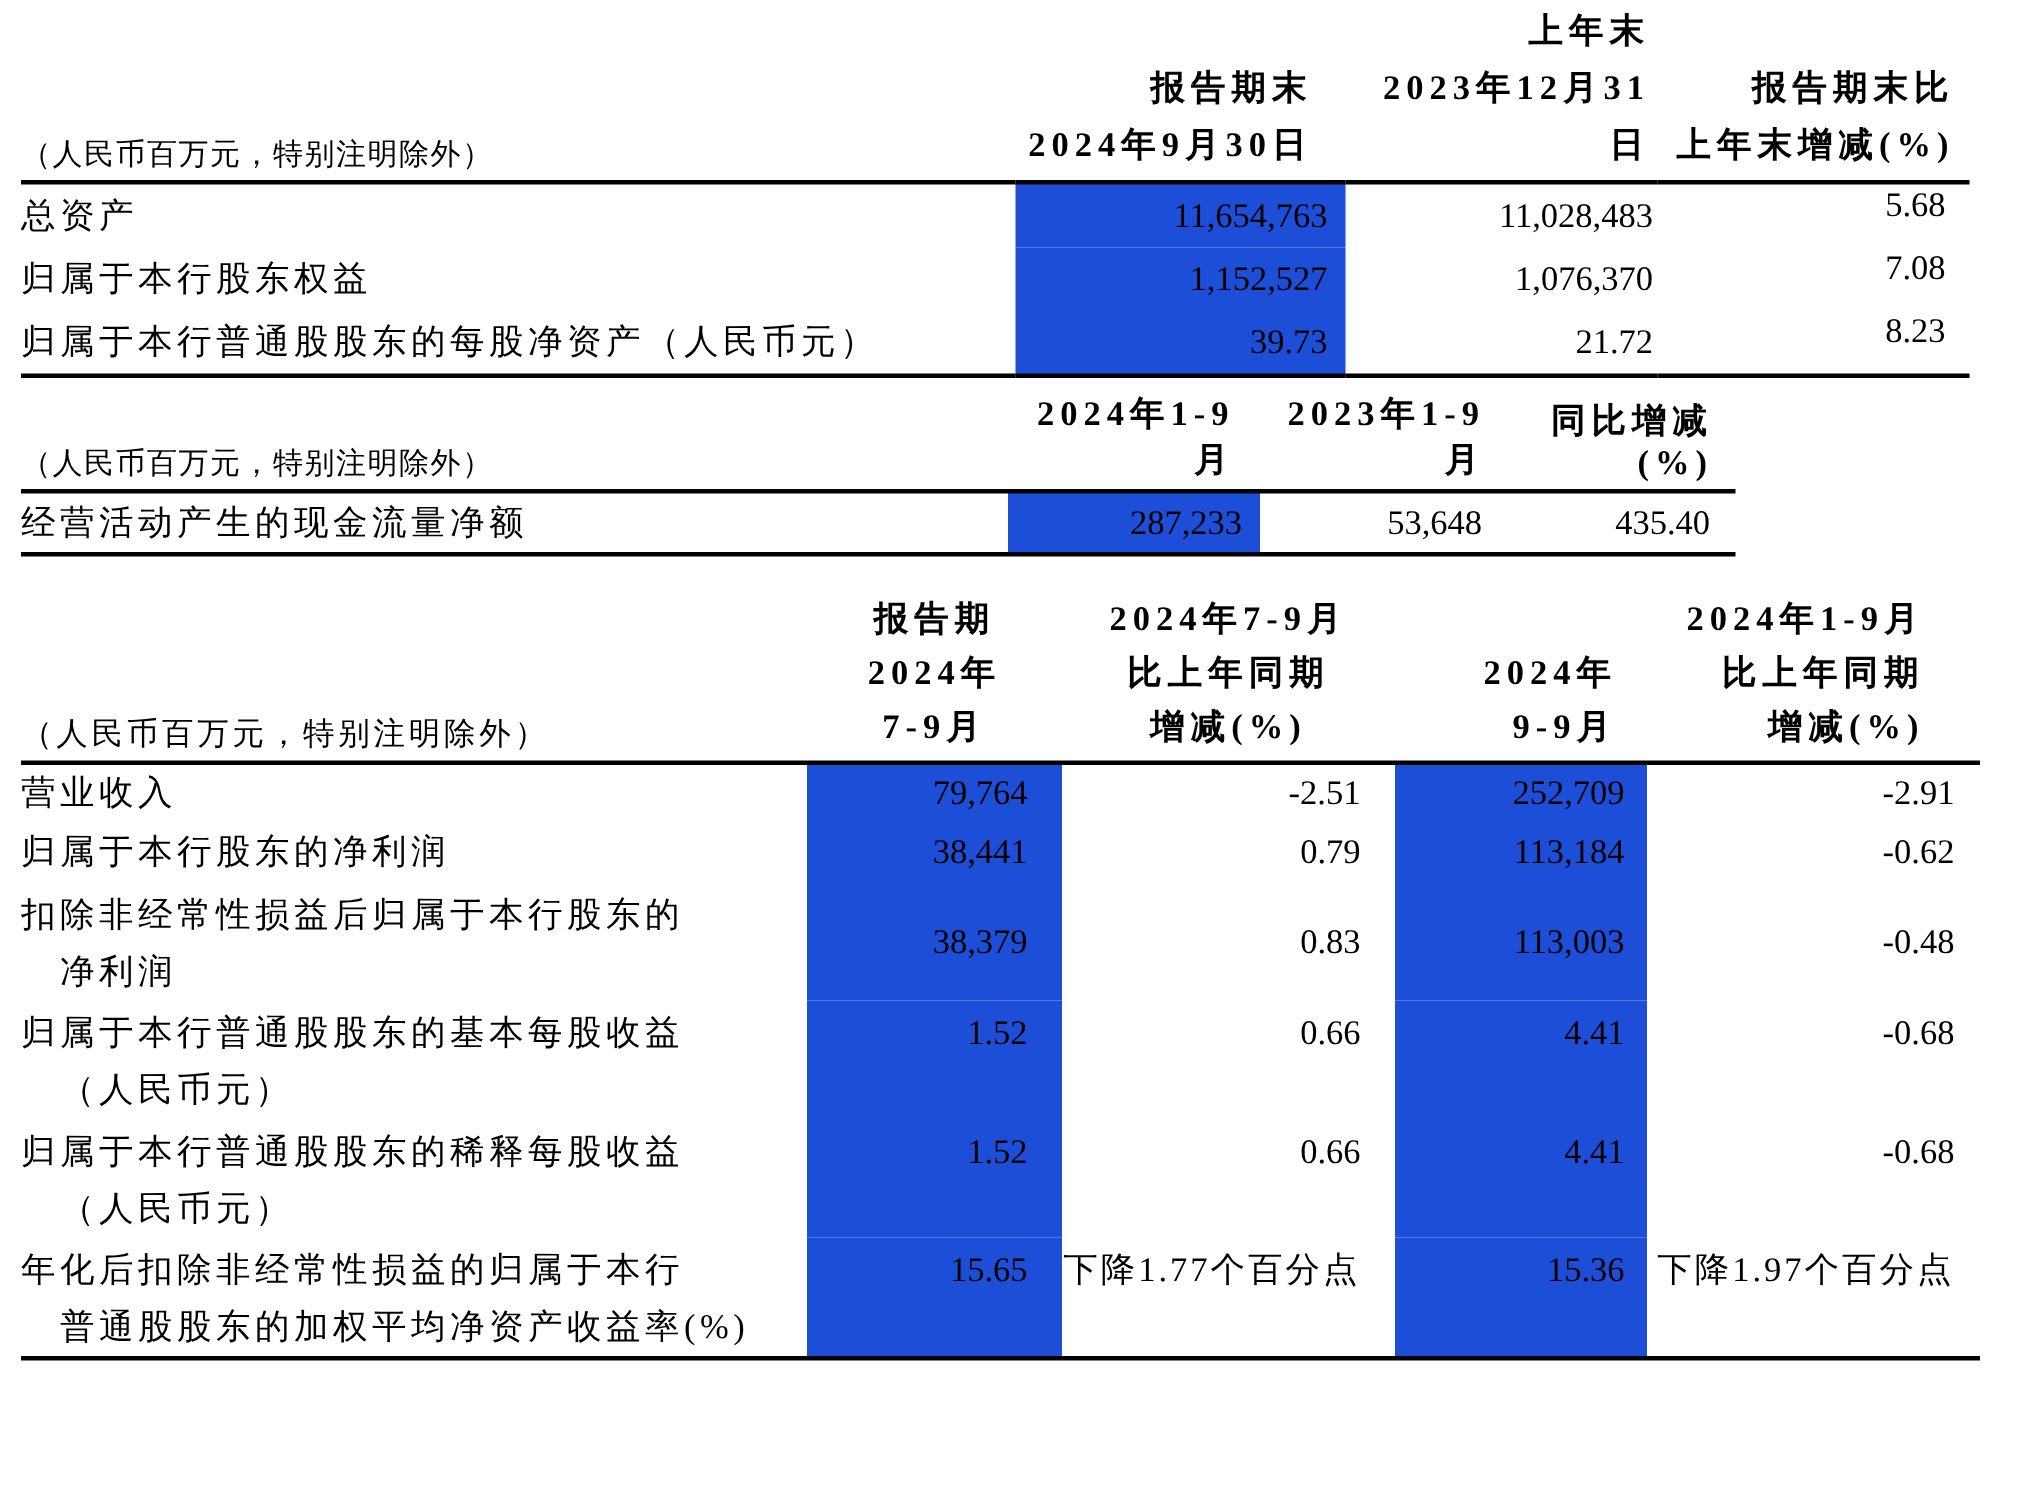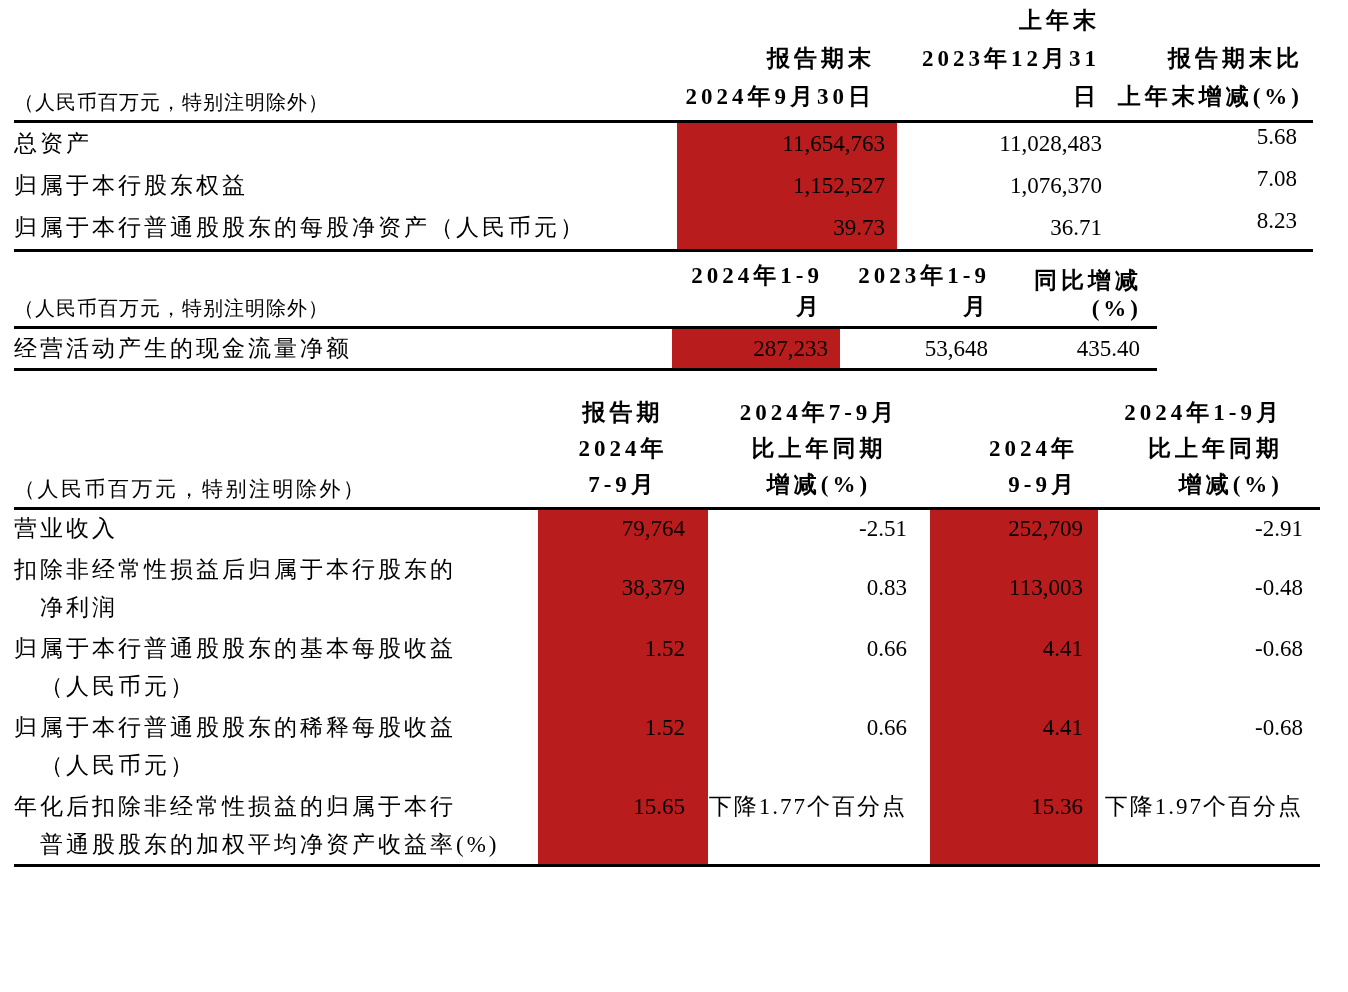--- a/index.html
+++ b/index.html
@@ -21,21 +21,21 @@
   .u  { font-weight: normal; text-align: left; letter-spacing: 1px; font-size: 20px; }
   #t3 .u { font-size: 21px; letter-spacing: 2.5px; }
 
   .right  { text-align: right; }
   .center { text-align: center; }
 
   
   .lbl { text-align: left; letter-spacing: 3px; white-space: pre-line; line-height: 38px; }
   .num { text-align: right; letter-spacing: 0; font-variant-numeric: lining-nums; }
   .cjknum { letter-spacing: 2px; }
-  .hl { background: #b91c1c; }
+  .hl { background: #1d4ed8; }
 
   .bot td { border-bottom: 3px solid #000; }
 
   
   #t1 { left: 14px; top: 2px; width: 1299px; }
   #t1 .h  { height: 79px; }
   #t1 tr.d { height: 43px; }
   #t1 .hc2 { padding-right: 22px; } #t1 .hc3 { padding-right: 5px; } #t1 .hc4 { padding-right: 10px; }
   #t1 .c2 { padding-right: 12px; } #t1 .c3 { padding-right: 3px; }  #t1 .c4 { padding-right: 16px; }
   .raised { position: relative; top: -7px; display: inline-block; }
@@ -96,21 +96,21 @@
     </tr>
     <tr class="d">
       <td class="lbl">归属于本行股东权益</td>
       <td class="num c2 hl">1,152,527</td>
       <td class="num c3">1,076,370</td>
       <td class="num c4"><span class="raised">7.08</span></td>
     </tr>
     <tr class="d bot">
       <td class="lbl">归属于本行普通股股东的每股净资产（人民币元）</td>
       <td class="num c2 hl">39.73</td>
-      <td class="num c3">36.71</td>
+      <td class="num c3">21.72</td>
       <td class="num c4"><span class="raised">8.23</span></td>
     </tr>
   </tbody>
     </table>
 
   <table id="t2">
     <colgroup>
       <col style="width:658px">
         <col style="width:168px">
         <col style="width:160px">
@@ -163,20 +163,27 @@
         <div>增减(%)</div>
       </th>
     </tr>
     <tr class="r1">
       <td class="lbl">营业收入</td>
       <td class="num c2 hl">79,764</td>
       <td class="num c3">-2.51</td>
       <td class="num c4 hl">252,709</td>
       <td class="num c5">-2.91</td>
     </tr>
+    <tr class="r2">
+      <td class="lbl">归属于本行股东的净利润</td>
+      <td class="num c2 hl">38,441</td>
+      <td class="num c3">0.79</td>
+      <td class="num c4 hl">113,184</td>
+      <td class="num c5">-0.62</td>
+    </tr>
     <tr class="r3 vmix">
       <td class="lbl">扣除非经常性损益后归属于本行股东的
 　净利润</td>
       <td class="num c2 hl">38,379</td>
       <td class="num c3">0.83</td>
       <td class="num c4 hl">113,003</td>
       <td class="num c5">-0.48</td>
     </tr>
     <tr class="r4 vt">
       <td class="lbl">归属于本行普通股股东的基本每股收益

